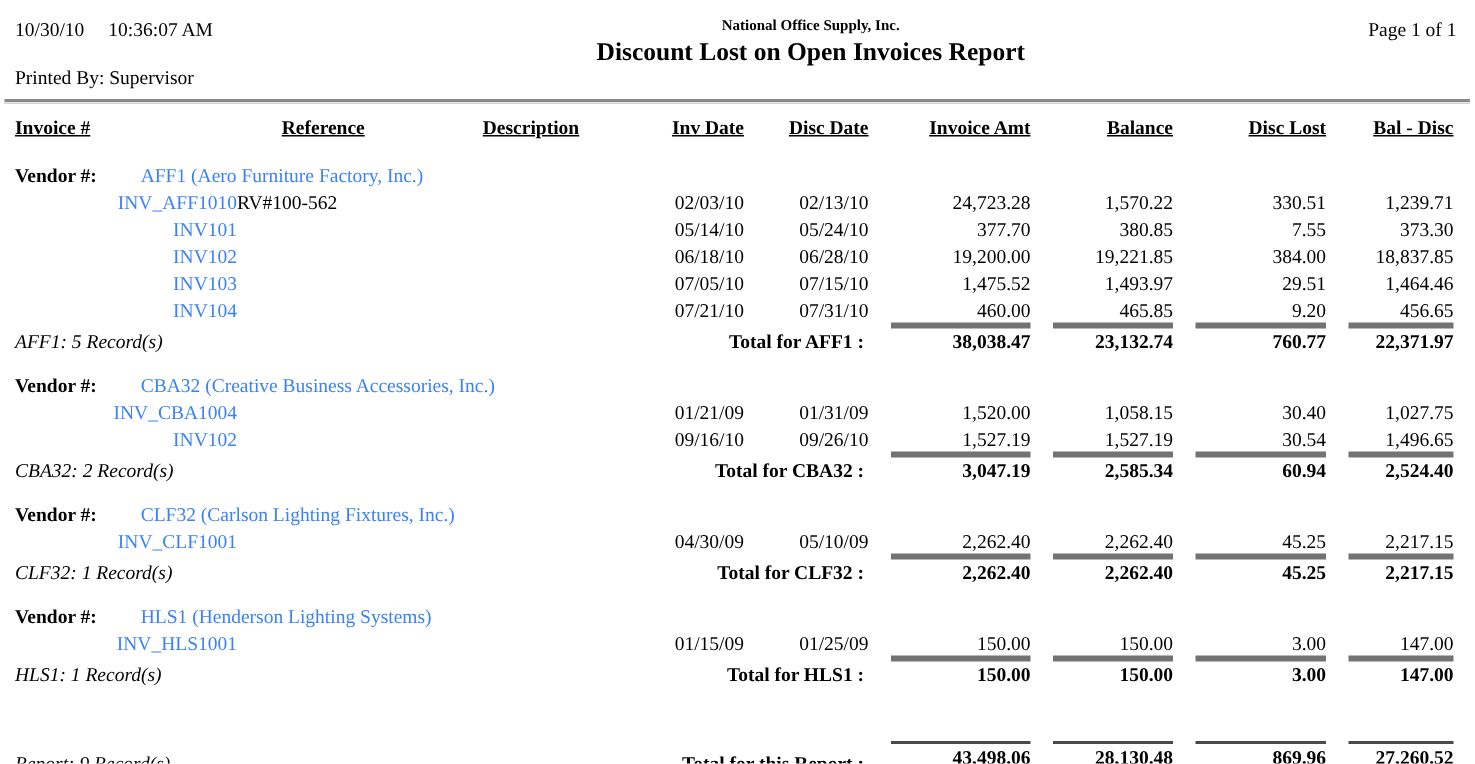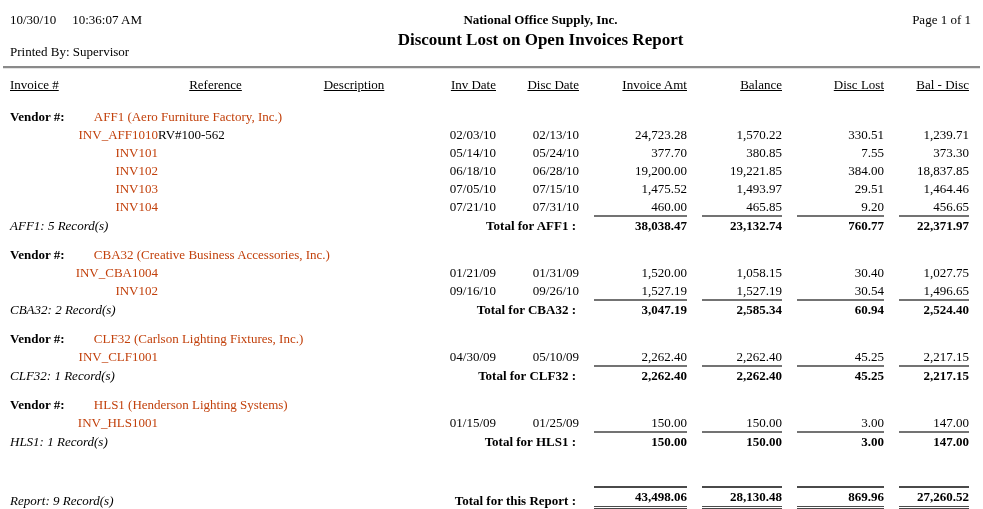--- a/index.html
+++ b/index.html
@@ -6,46 +6,46 @@
   body{
     width:983px;height:509px;overflow:hidden;
     font-family:"Liberation Serif","DejaVu Serif",serif;
     font-size:13px;color:#000;
   }
   
   .page-header{display:grid;grid-template-columns:270px 1fr 170px;padding:12px 12px 0 10px;}
   .ph-left .line1{display:flex;gap:16px;}
   .ph-left .line2{margin-top:16px;}
   .ph-center{text-align:center;}
-  .company{font-weight:bold;font-size:13px;}
+  .company{font-weight:bold;font-size:10px;}
   .report-title{font-weight:bold;font-size:17px;margin-top:2px;}
   .ph-right{text-align:right;}
   .header-rule{height:2px;background:#8a8a8a;border-bottom:1px solid #e3e3e3;margin:6px 3px 0 3px;}
 
   
   table.report{border-collapse:collapse;table-layout:fixed;width:962px;margin:2px 0 0 8px;}
   col.c1{width:150px}col.c2{width:115px}col.c3{width:162px}
   col.c4{width:62px}col.c5{width:83px}col.c6{width:108px}
   col.c7{width:95px}col.c8{width:102px}col.c9{width:85px}
-  th{font-weight:normal;text-decoration:underline;font-size:13px;padding:6px 0 3px 0;white-space:nowrap;}
+  th{font-weight:bold;text-decoration:underline;font-size:13px;padding:6px 0 3px 0;white-space:nowrap;}
   th.c1{text-align:left;padding-left:2px;}
   th.c2,th.c3{text-align:center;}
   th.c4,th.c5,th.c6,th.c7,th.c8,th.c9{text-align:right;padding-right:1px;}
   td{height:18px;vertical-align:bottom;white-space:nowrap;font-size:13px;padding:0;}
   td.c1{text-align:right;padding-left:2px;}
   td.c2,td.c3{}
   td.c4,td.c5,td.c6,td.c7,td.c8,td.c9{text-align:right;padding-right:1px;}
-  .link{color:#c2410c;text-decoration:none;cursor:pointer;}
+  .link{color:#3b82f6;text-decoration:none;cursor:pointer;}
   .vendor-row td{padding-top:11px;padding-left:2px;}
   .vlabel{font-weight:bold;}
   .vname{margin-left:26px;}
   .recount{font-style:italic;padding-left:2px;text-align:left;}
   .tlabel{font-weight:bold;text-align:right;padding-right:4px;}
   .tval{font-weight:bold;}
-  .tline{border-top:2px solid #737373;margin-left:14px;padding-top:1px;text-align:right;}
+  .tline{border-top:4px solid #737373;margin-left:14px;padding-top:1px;text-align:right;}
   .grand .tline{border-top:2px solid #4a4a4a;border-bottom:3px double #4a4a4a;padding-bottom:1px;}
   tr.sp-big td{height:36px;}
 </style>
 </head>
 <body>
 
 <div class="page-header">
   <div class="ph-left">
     <div class="line1">
       <span>10/30/10</span>

